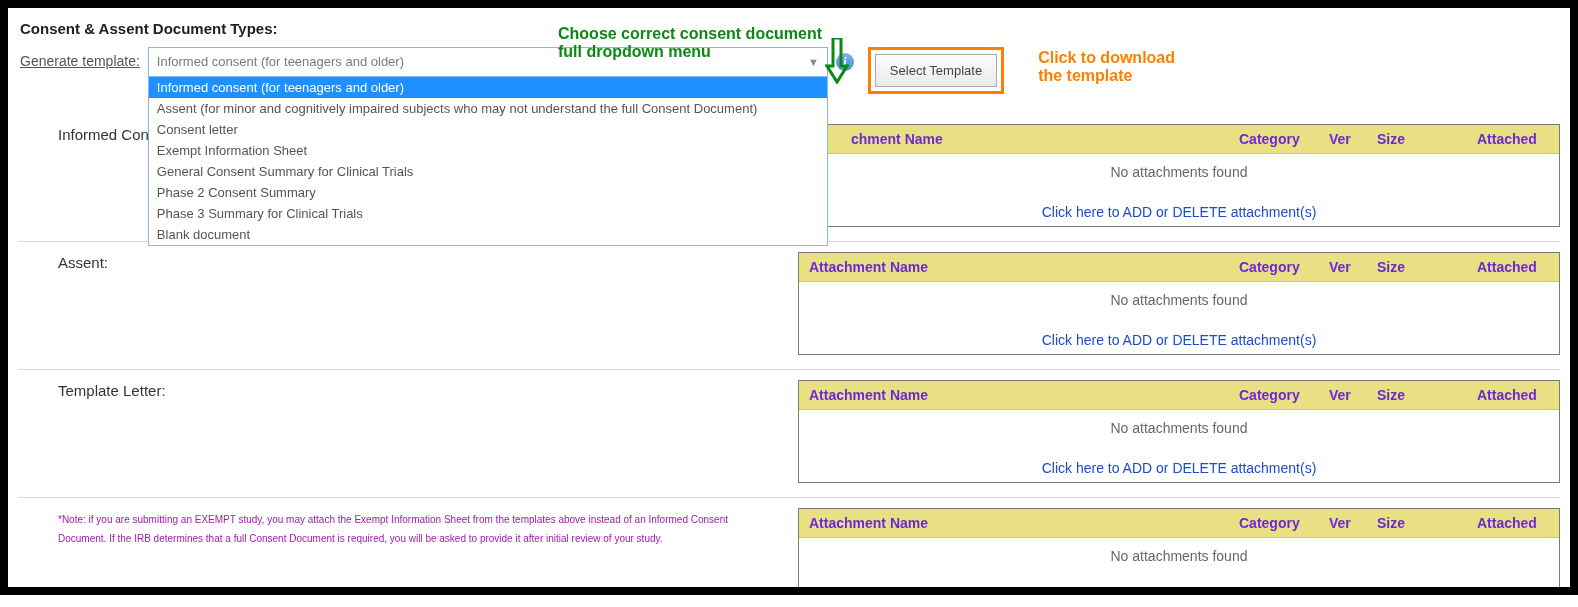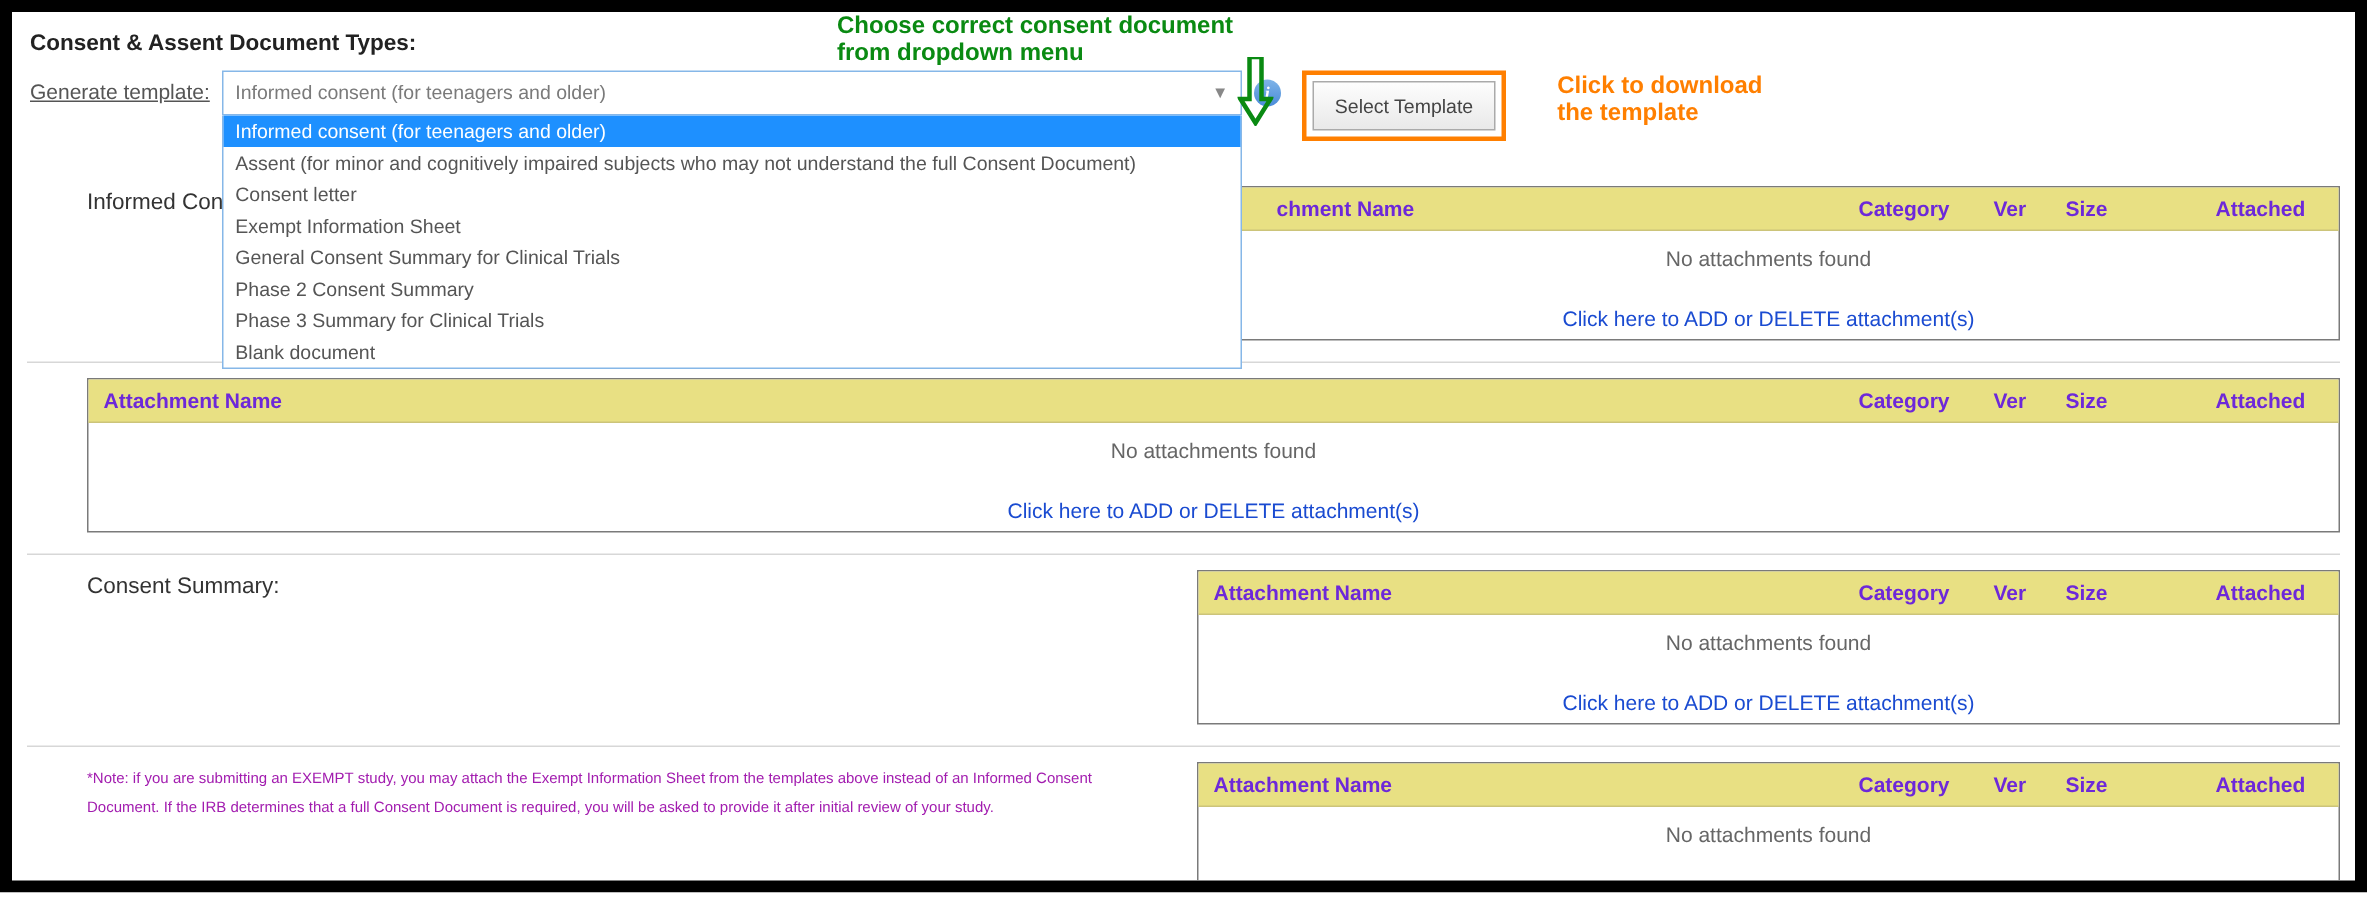--- a/index.html
+++ b/index.html
@@ -191,23 +191,23 @@
     z-index: 200;
   }
 </style>
 </head>
 <body>
 
 <div class="frame">
   <div class="inner">
     <div class="heading">Consent &amp; Assent Document Types:</div>
 
-    <div class="anno-green" style="left:550px; top:1px;">
+    <div class="anno-green" style="left:550px; top:17px;">
       <div>Choose correct consent document</div>
-      <div>from dropdown menu</div>
+      <div>full dropdown menu</div>
     </div>
 
     <svg class="arrow-down" style="left:817px; top:30px;" width="24" height="46" viewBox="0 0 24 46">
       <path d="M8 0 L8 28 L2 28 L12 44 L22 28 L16 28 L16 0 Z" fill="none" stroke="#0a8a12" stroke-width="3"></path>
     </svg>
 
     <div class="gen-row">
       <div class="gen-label">Generate template:</div>
 
       <div class="combo-wrap">
@@ -250,35 +250,36 @@
             <div class="col-ver">Ver</div>
             <div class="col-size">Size</div>
             <div class="col-att">Attached</div>
           </div>
           <div class="att-empty">No attachments found</div>
           <div class="att-link"><a href="#">Click here to ADD or DELETE attachment(s)</a></div>
         </div>
       </div>
 
       <div class="sec">
+        <div class="sec-left">Assent:</div>
         <div class="att-table">
           <div class="att-head">
             <div class="col-name">Attachment Name</div>
             <div class="col-cat">Category</div>
             <div class="col-ver">Ver</div>
             <div class="col-size">Size</div>
             <div class="col-att">Attached</div>
           </div>
           <div class="att-empty">No attachments found</div>
           <div class="att-link"><a href="#">Click here to ADD or DELETE attachment(s)</a></div>
         </div>
       </div>
 
       <div class="sec">
-        <div class="sec-left">Consent Summary:</div>
+        <div class="sec-left">Template Letter:</div>
         <div class="att-table">
           <div class="att-head">
             <div class="col-name">Attachment Name</div>
             <div class="col-cat">Category</div>
             <div class="col-ver">Ver</div>
             <div class="col-size">Size</div>
             <div class="col-att">Attached</div>
           </div>
           <div class="att-empty">No attachments found</div>
           <div class="att-link"><a href="#">Click here to ADD or DELETE attachment(s)</a></div>

